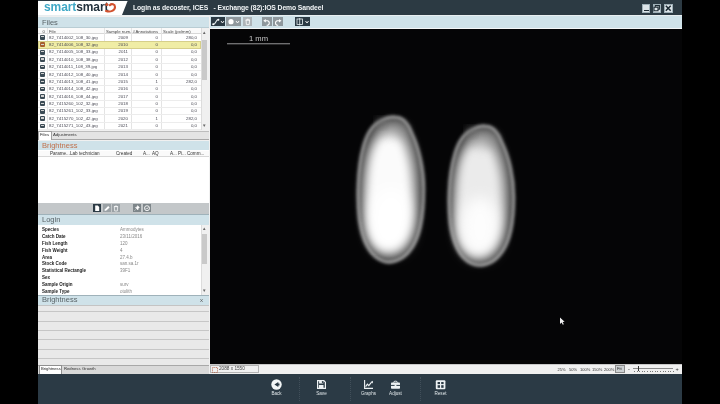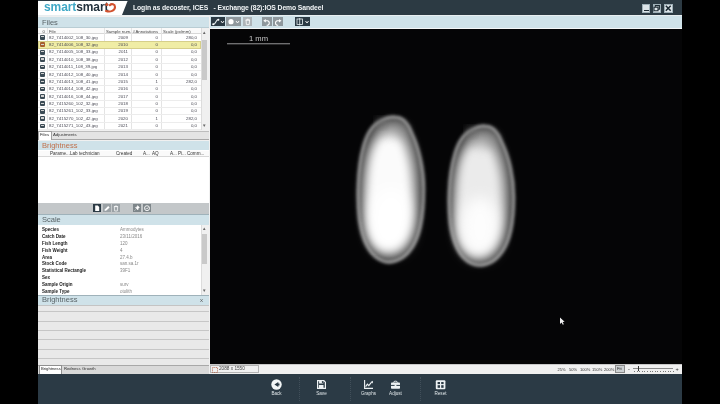--- a/index.html
+++ b/index.html
@@ -189,21 +189,21 @@
 <svg class="a" style="left:133px;top:203.5px;" width="8" height="8.5" viewBox="0 0 8 8.5">
     <path d="M4.6,1.6 L6.4,3.4 L5.2,4.6 L4.9,6 L2.4,3.5 L3.8,3.2 Z M2.6,5.4 L1.4,6.8" fill="#fff" stroke="#fff" stroke-width="0.5"></path>
   </svg>
 <div class="a" style="left:143px;top:203.5px;width:8px;height:8.5px;background:#7e868a;"></div>
 <svg class="a" style="left:143px;top:203.5px;" width="8" height="8.5" viewBox="0 0 8 8.5">
     <circle cx="4" cy="4.2" r="2.5" fill="none" stroke="#fff" stroke-width="0.9"></circle>
     <path d="M2.9,4.3 L3.7,5.1 L5.2,3.4" fill="none" stroke="#fff" stroke-width="0.9"></path>
   </svg>
 
 <div class="a" style="left:38px;top:213.5px;width:171px;height:11px;background:#cfe2e9;border-top:1px solid #9fb2ba;"></div>
-<div class="a" style="left:42px;top:214px;font-size:7.5px;color:#5a6468;line-height:11px;">Scale</div>
+<div class="a" style="left:42px;top:214px;font-size:7.5px;color:#5a6468;line-height:11px;">Login</div>
 
 <div class="a" style="left:38px;top:225px;width:171px;height:69.5px;background:#fff;"></div>
 <div id="sample">
     <div class="a" style="left:42px;top:227.2px;font-size:4.5px;font-weight:bold;color:#222;white-space:nowrap;">Species</div>
     <div class="a" style="left:120px;top:227.2px;font-size:4.5px;color:#888;white-space:nowrap;">Ammodytes</div>
     <div class="a" style="left:42px;top:234.04999999999998px;font-size:4.5px;font-weight:bold;color:#222;white-space:nowrap;">Catch Date</div>
     <div class="a" style="left:120px;top:234.04999999999998px;font-size:4.5px;color:#888;white-space:nowrap;">23/11/2016</div>
     <div class="a" style="left:42px;top:240.89999999999998px;font-size:4.5px;font-weight:bold;color:#222;white-space:nowrap;">Fish Length</div>
     <div class="a" style="left:120px;top:240.89999999999998px;font-size:4.5px;color:#888;white-space:nowrap;">120</div>
     <div class="a" style="left:42px;top:247.75px;font-size:4.5px;font-weight:bold;color:#222;white-space:nowrap;">Fish Weight</div>

